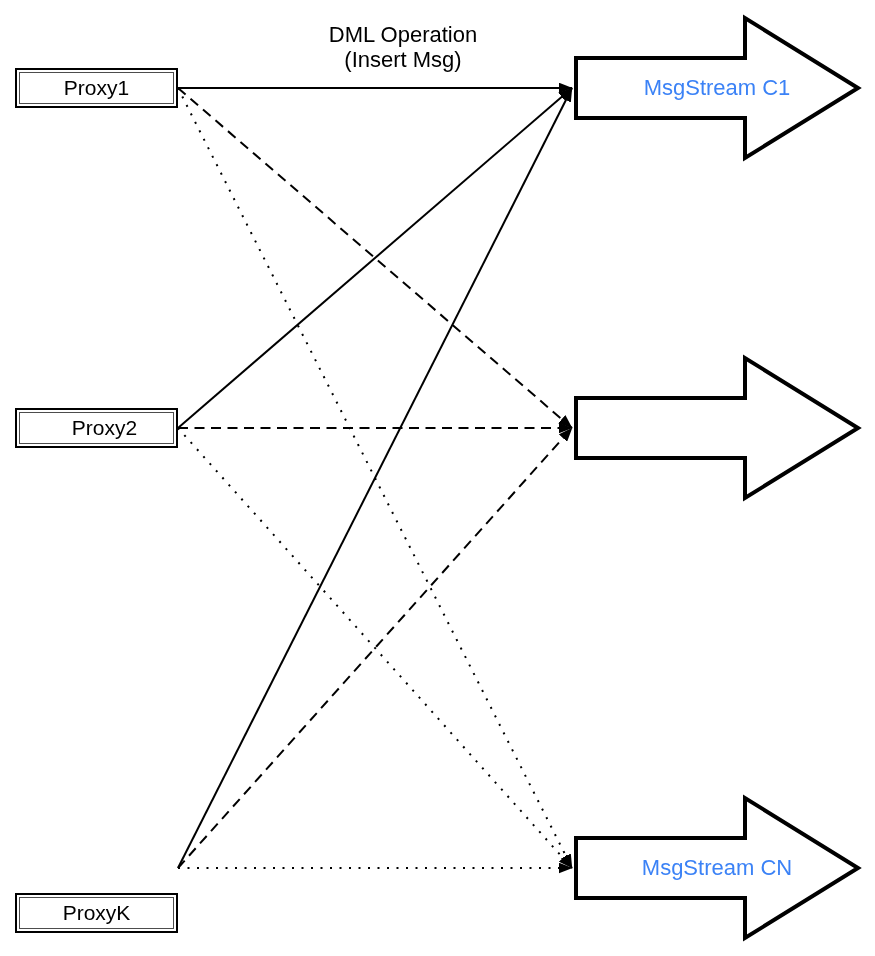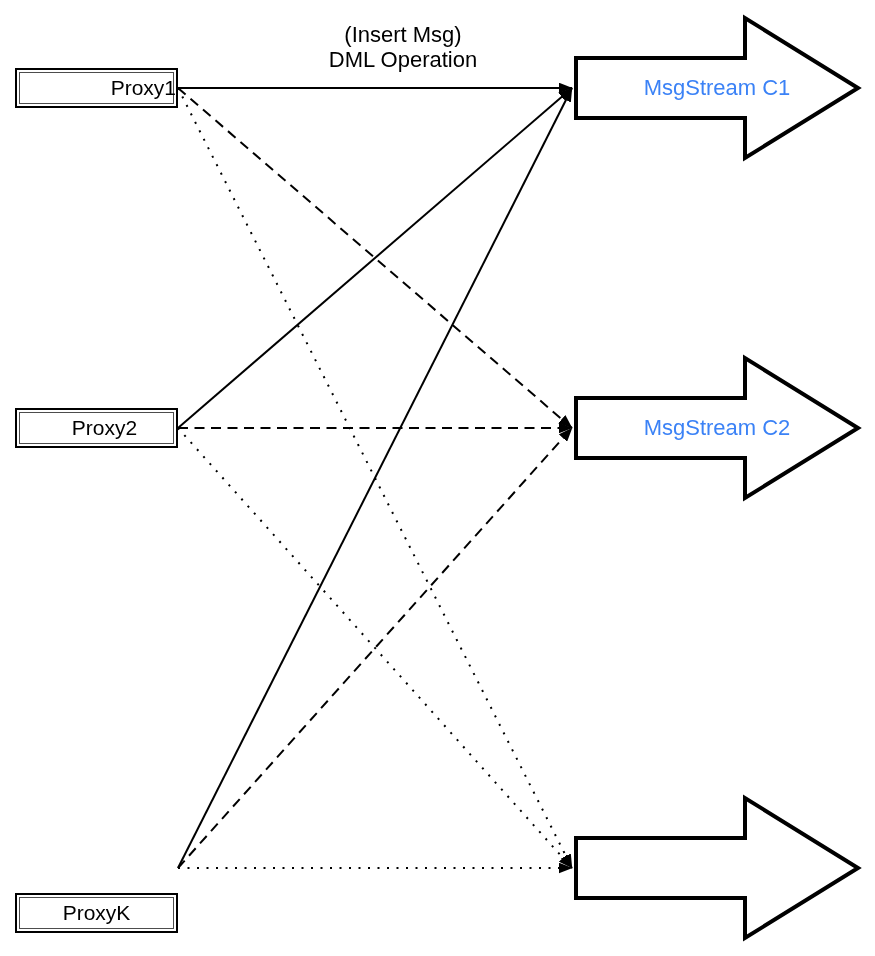--- a/index.html
+++ b/index.html
@@ -38,21 +38,21 @@
     box-sizing: border-box;
     background: #ffffff;
     border: 2px solid #000000;
     box-shadow: inset 0 0 0 2px #ffffff, inset 0 0 0 3px #4d4d4d;
     display: flex;
     align-items: center;
     justify-content: center;
     font-size: 21px;
     color: #000000;
   }
-  .proxy-box.p1 { top: 68px; justify-content: flex-end; }
+  .proxy-box.p1 { top: 68px; }
   .proxy-box.p2 { top: 408px; padding-left: 16px; }
   .proxy-box.pk { top: 848px; margin-top: 45px; }
   .stream-label {
     position: absolute;
     left: 576px;
     width: 282px;
     height: 32px;
     display: flex;
     align-items: center;
     justify-content: center;
@@ -87,30 +87,30 @@
         <line x1="178" y1="428" x2="572" y2="868" stroke="#000000" stroke-width="2" stroke-dasharray="2 7.5" marker-end="url(#arrowhead)"></line>
         <line x1="178" y1="868" x2="572" y2="868" stroke="#000000" stroke-width="2" stroke-dasharray="2 7.5" marker-end="url(#arrowhead)"></line>
       </g>
 
     <path d="M576,58 L745,58 L745,18 L858,88 L745,158 L745,118 L576,118 Z" fill="#ffffff" stroke="#000000" stroke-width="4" stroke-linejoin="miter"></path>
     <path d="M576,398 L745,398 L745,358 L858,428 L745,498 L745,458 L576,458 Z" fill="#ffffff" stroke="#000000" stroke-width="4" stroke-linejoin="miter"></path>
     <path d="M576,838 L745,838 L745,798 L858,868 L745,938 L745,898 L576,898 Z" fill="#ffffff" stroke="#000000" stroke-width="4" stroke-linejoin="miter"></path>
   </svg>
 
   <div class="edge-label">
+    <div>DML Operation</div>
     <div>(Insert Msg)</div>
-    <div>DML Operation</div>
   </div>
 
   <div class="proxy-box p1">
     <span>Proxy1</span>
   </div>
   <div class="proxy-box p2">
     <span>Proxy2</span>
   </div>
   <div class="proxy-box pk">
     <span>ProxyK</span>
   </div>
 
   <div class="stream-label s1">MsgStream C1</div>
-  <div class="stream-label s2">MsgStream C2</div>
+  <div class="stream-label sn">MsgStream CN</div>
 
 </div>
 
 </body></html>

